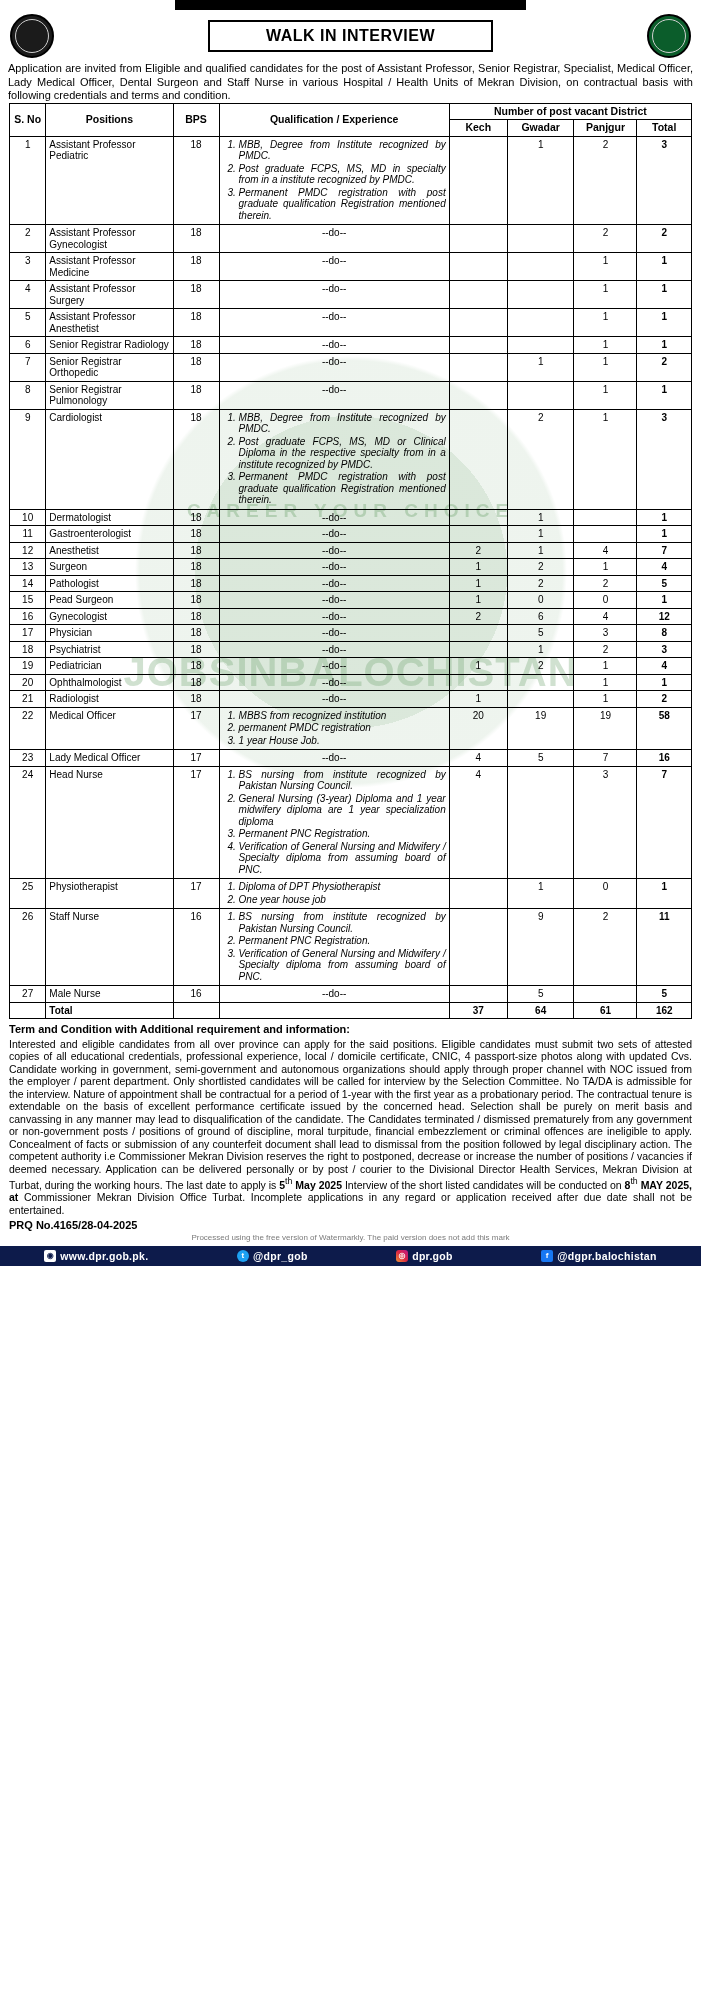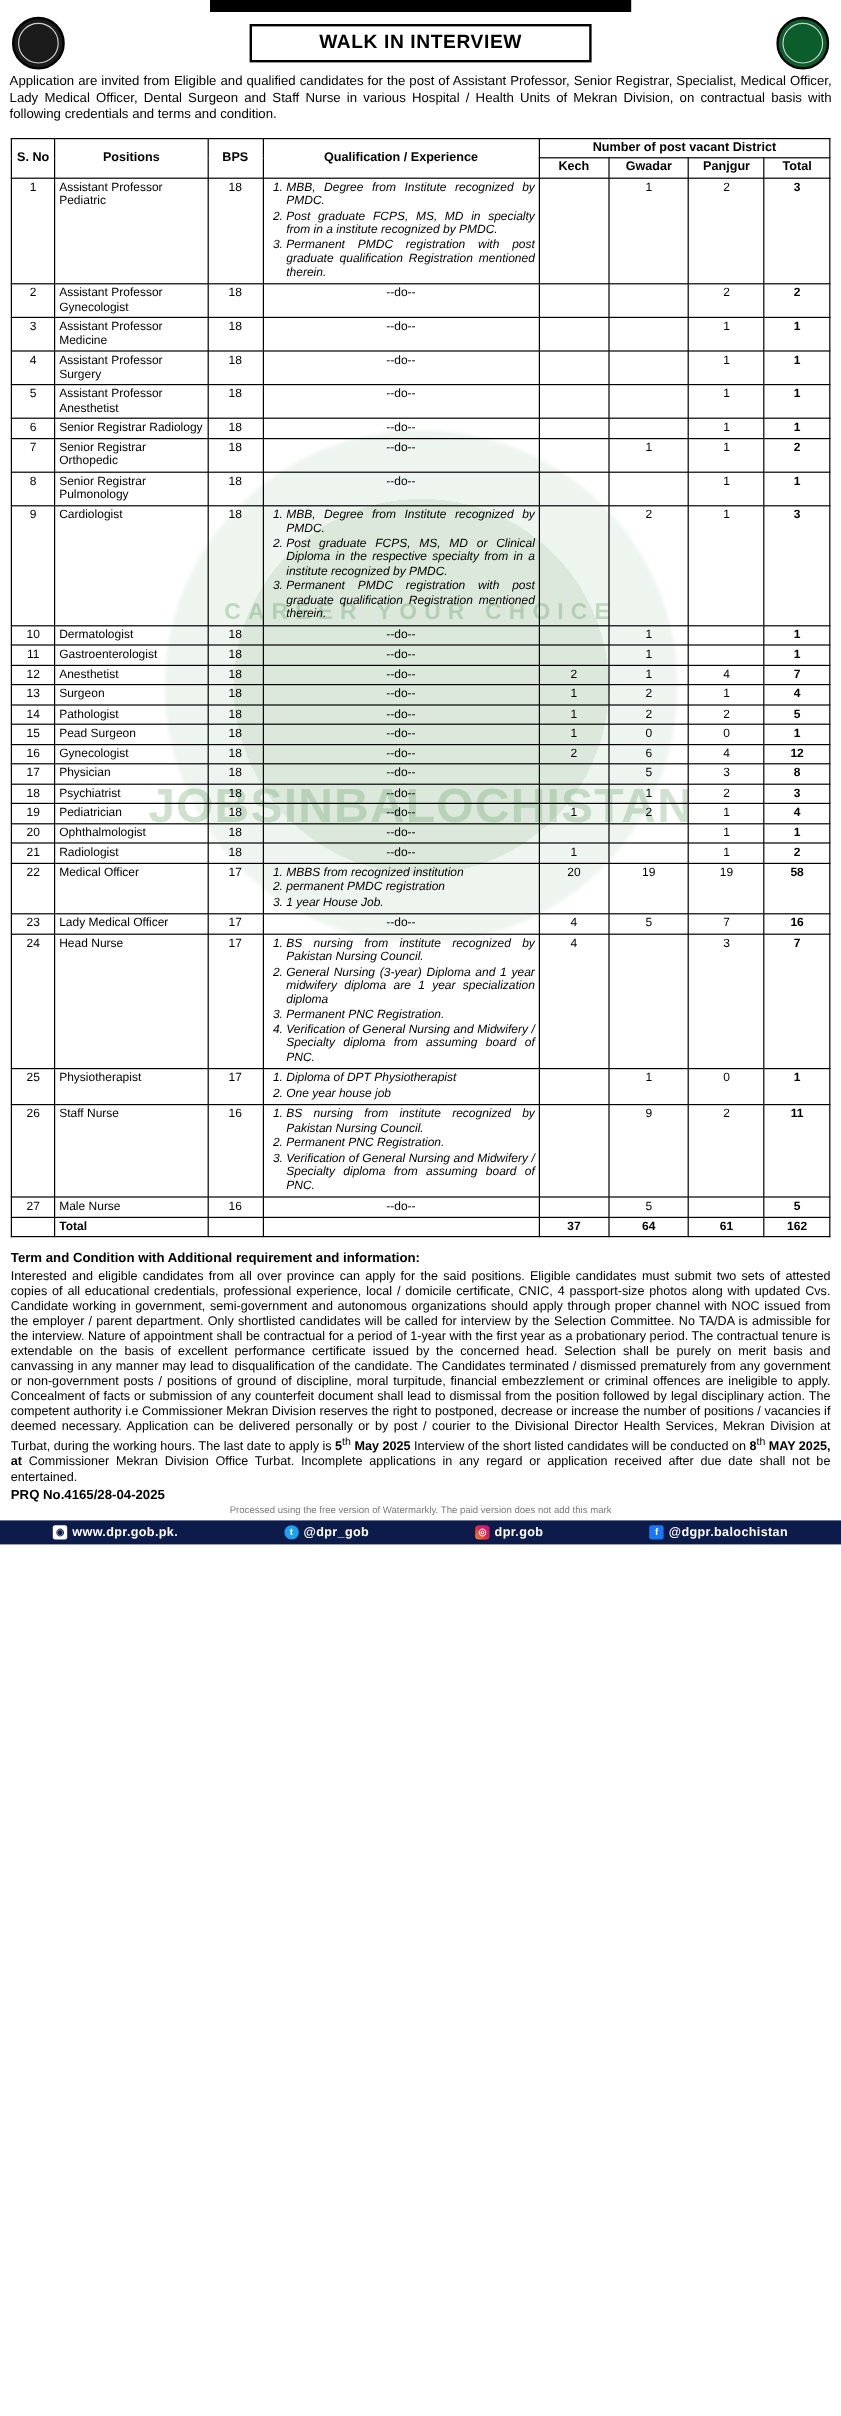--- a/index.html
+++ b/index.html
@@ -102,21 +102,21 @@
   .agelimit{
     text-align:center;
     font-weight:bold;
     font-size:12px;
     padding:3px 0 4px 0;
   }
 
   table.main{
     border-collapse:collapse;
     width:683px;
-    margin:12px 9px;
+    margin:0 9px;
     table-layout:fixed;
   }
   table.main th, table.main td{
     border:1px solid #000;
     vertical-align:top;
     padding:2px 3px;
     font-size:10px;
     line-height:11.5px;
   }
   table.main th{

